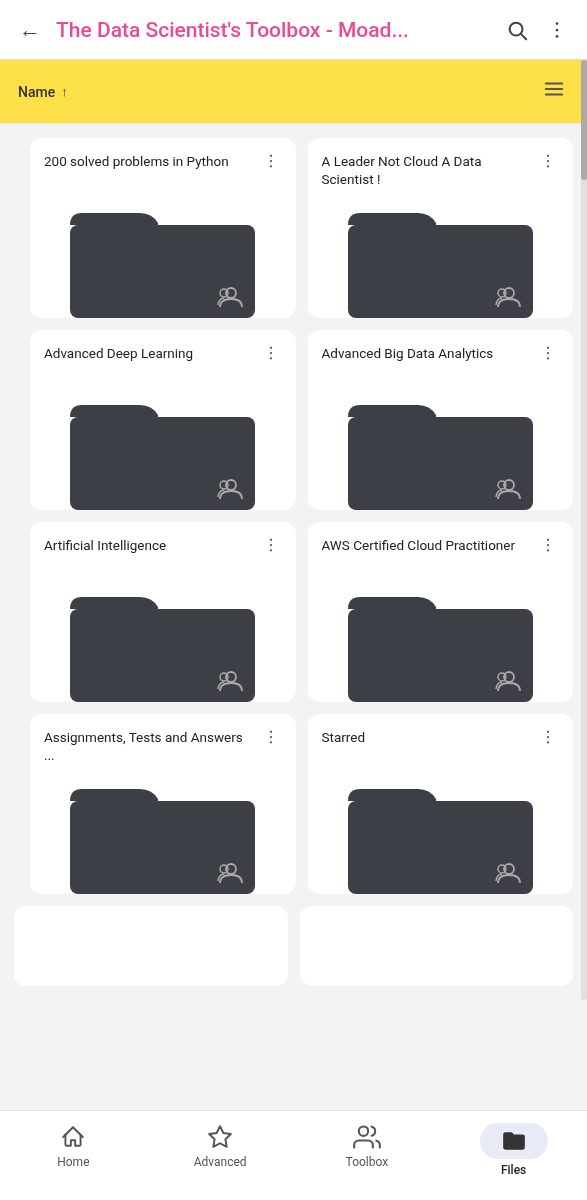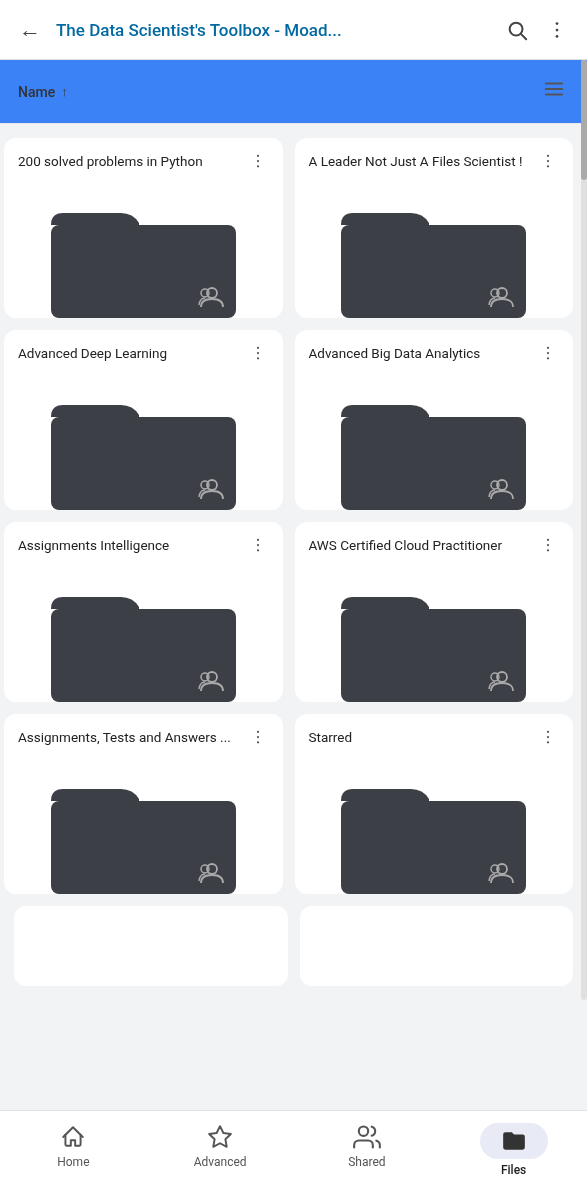--- a/index.html
+++ b/index.html
@@ -26,23 +26,23 @@
     .top-bar-back {
       width: 36px;
       height: 36px;
       display: flex; align-items: center; justify-content: center;
       cursor: pointer;
       font-size: 22px;
       color: #444;
     }
     .top-bar-title {
       flex: 1;
-      font-size: 17px;
+      font-size: 21px;
       font-weight: 500;
-      color: #0369a1;
+      color: #ec4899;
       white-space: nowrap;
       overflow: hidden;
       text-overflow: ellipsis;
     }
     .top-bar-icons {
       display: flex;
       gap: 4px;
     }
     .top-bar-icon-btn {
       width: 36px; height: 36px;
@@ -69,42 +69,42 @@
       background: #aaa;
       border-radius: 3px;
       margin-top: 0;
     }
 
     
     .sort-bar {
       display: flex;
       align-items: center;
       justify-content: space-between;
-      background: #3b82f6;
+      background: #fde047;
       padding: 14px 18px;
       border-bottom: 1px solid #e8e8e8;
     }
     .sort-label {
       display: flex;
       align-items: center;
       gap: 6px;
       font-size: 14px;
       color: #333;
       font-weight: 500;
     }
     .list-view-btn {
       cursor: pointer;
       color: #555;
       font-size: 20px;
       padding: 4px;
     }
 
     
     .grid-container {
-      padding: 14px 14px 0 4px;
+      padding: 14px 14px 0 30px;
       display: grid;
       grid-template-columns: 1fr 1fr;
       gap: 12px;
       background: #f1f3f4;
     }
 
     
     .folder-card {
       background: #fff;
       border-radius: 12px;
@@ -290,21 +290,21 @@
             <path d="M2 22 Q2 14 13 14 Q24 14 24 22" fill="none" stroke="#aaa" stroke-width="1.8"></path>
             <circle cx="6" cy="8" r="4" fill="none" stroke="#aaa" stroke-width="1.5"></circle>
             <path d="M0 20 Q1 13 6 13" fill="none" stroke="#aaa" stroke-width="1.5"></path>
           </g>
         </svg>
       </div>
     </div>
   </div>
     <div class="folder-card">
     <div class="folder-card-header">
-      <div class="folder-card-title">A Leader Not Just A Files Scientist !</div>
+      <div class="folder-card-title">A Leader Not Cloud A Data Scientist !</div>
       <div class="folder-menu-btn">
         <svg width="18" height="18" viewBox="0 0 24 24" fill="#555">
           <circle cx="12" cy="5" r="1.5"></circle>
             <circle cx="12" cy="12" r="1.5"></circle>
             <circle cx="12" cy="19" r="1.5"></circle>
         </svg>
       </div>
     </div>
     <div class="folder-icon-area">
       <div class="folder-svg-wrap">
@@ -377,21 +377,21 @@
             <path d="M2 22 Q2 14 13 14 Q24 14 24 22" fill="none" stroke="#aaa" stroke-width="1.8"></path>
             <circle cx="6" cy="8" r="4" fill="none" stroke="#aaa" stroke-width="1.5"></circle>
             <path d="M0 20 Q1 13 6 13" fill="none" stroke="#aaa" stroke-width="1.5"></path>
           </g>
         </svg>
       </div>
     </div>
   </div>
     <div class="folder-card">
     <div class="folder-card-header">
-      <div class="folder-card-title">Assignments Intelligence</div>
+      <div class="folder-card-title">Artificial Intelligence</div>
       <div class="folder-menu-btn">
         <svg width="18" height="18" viewBox="0 0 24 24" fill="#555">
           <circle cx="12" cy="5" r="1.5"></circle>
             <circle cx="12" cy="12" r="1.5"></circle>
             <circle cx="12" cy="19" r="1.5"></circle>
         </svg>
       </div>
     </div>
     <div class="folder-icon-area">
       <div class="folder-svg-wrap">
@@ -533,21 +533,21 @@
     <div class="nav-icon-bg">
       <div class="nav-icon">
         <svg width="28" height="28" viewBox="0 0 24 24" fill="none" stroke="#555" stroke-width="1.8" stroke-linecap="round" stroke-linejoin="round">
           <path d="M17 21v-2a4 4 0 00-4-4H5a4 4 0 00-4 4v2"></path>
           <circle cx="9" cy="7" r="4"></circle>
           <path d="M23 21v-2a4 4 0 00-3-3.87"></path>
           <path d="M16 3.13a4 4 0 010 7.75"></path>
         </svg>
       </div>
     </div>
-    <span class="nav-label">Shared</span>
+    <span class="nav-label">Toolbox</span>
   </div>
 
   <div class="nav-item active">
     <div class="nav-icon-bg" style="background:#e8eaf6; border-radius:20px; padding: 4px 20px;">
       <div class="nav-icon" style="color:#222;">
         <svg width="26" height="26" viewBox="0 0 24 24" fill="#333">
           <path d="M10 4H4a2 2 0 00-2 2v12a2 2 0 002 2h16a2 2 0 002-2V8a2 2 0 00-2-2h-8l-2-2z"></path>
         </svg>
       </div>
     </div>

